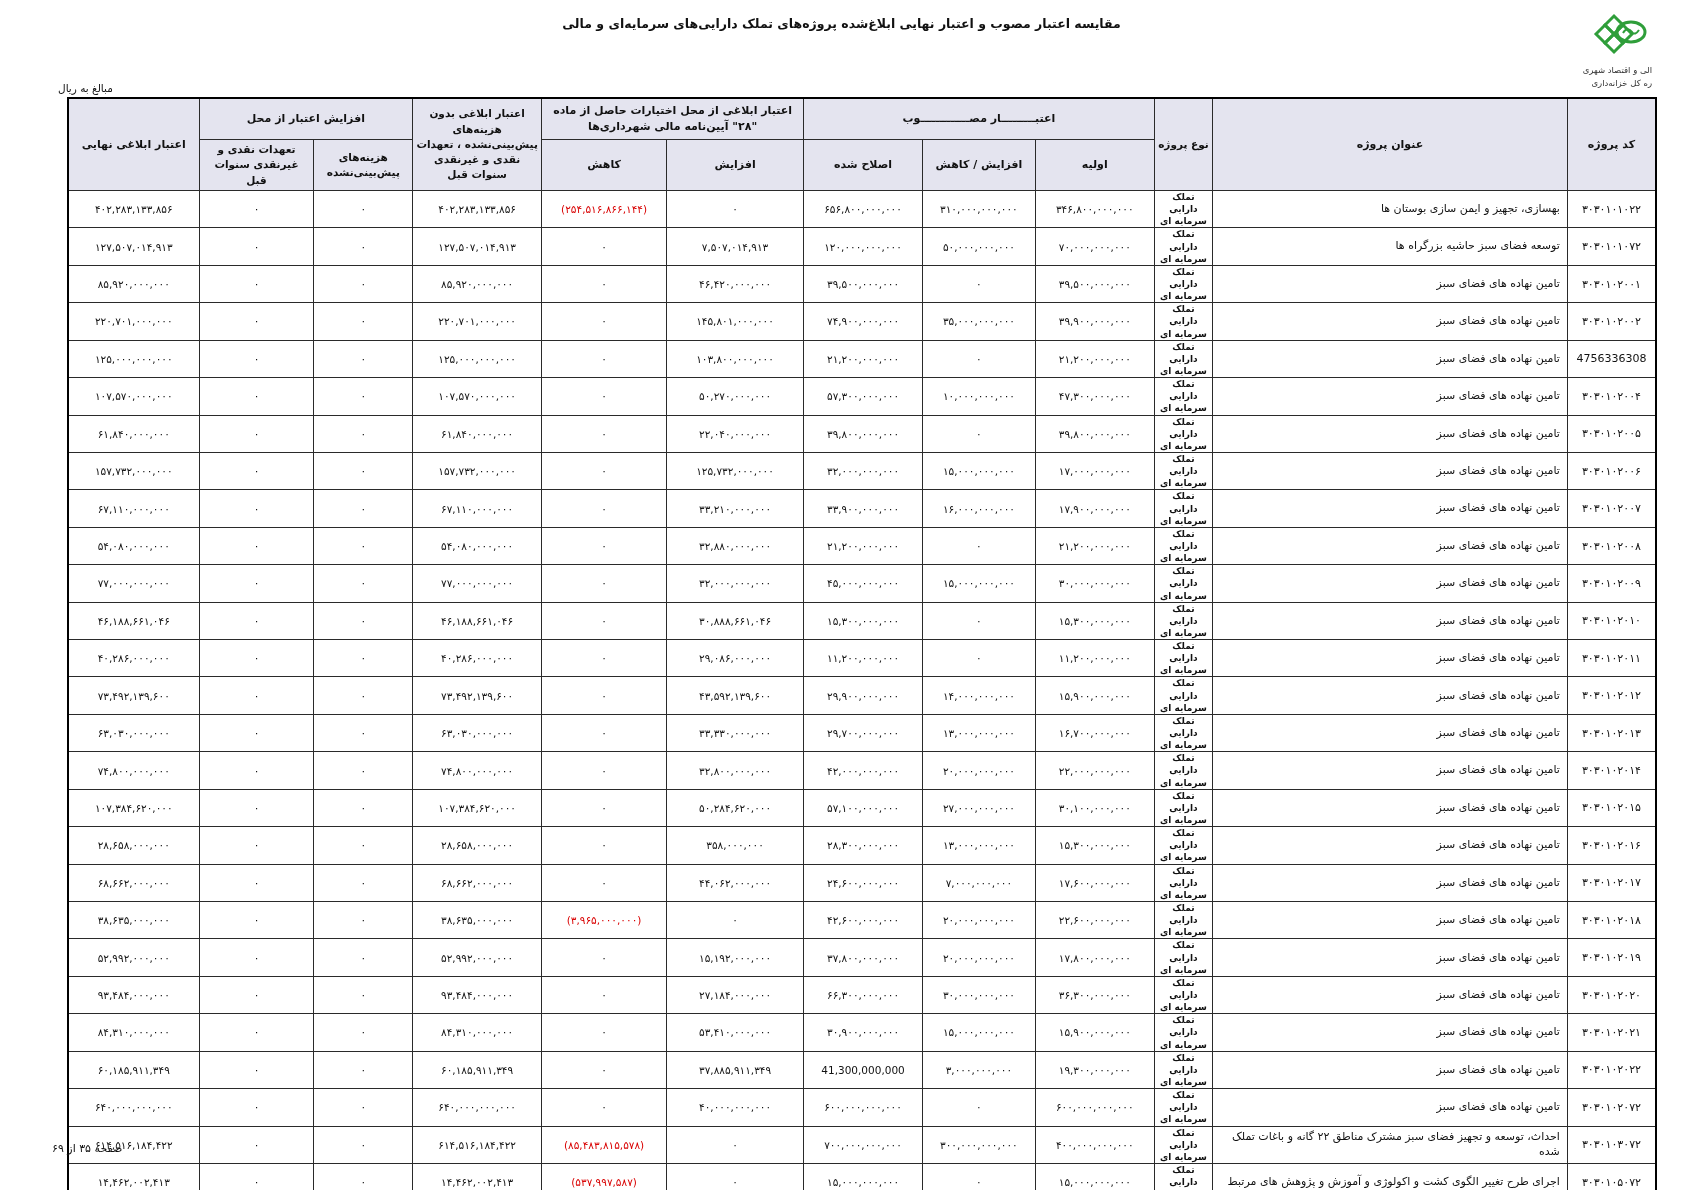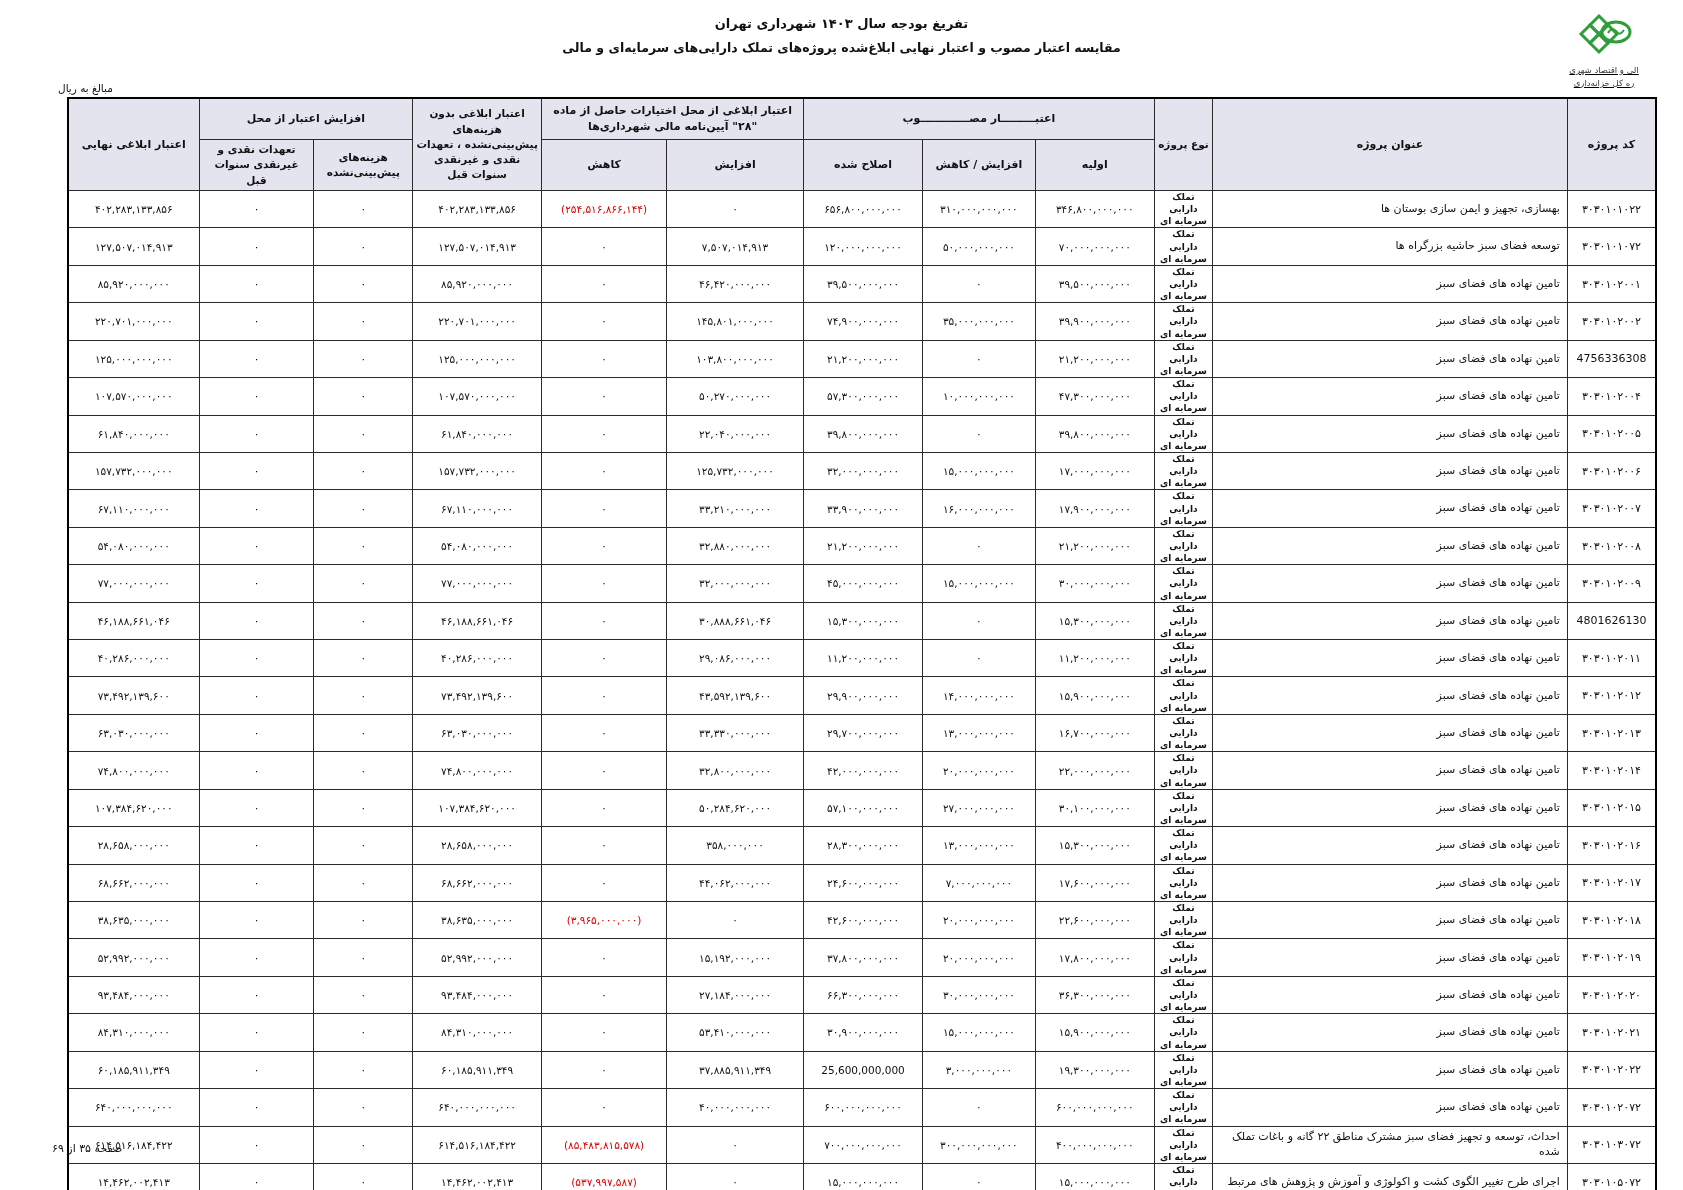--- a/index.html
+++ b/index.html
@@ -17,21 +17,21 @@
     direction:rtl;
     overflow:hidden;
     margin:0 auto;
   }
   
   .titles{position:absolute;top:16px;right:0;left:0;text-align:center;color:#111;font-weight:bold;}
   .title-l1{font-size:13px;margin-bottom:9px;}
   .title-l2{font-size:12.5px;margin-bottom:9px;}
   .title-l3{font-size:12.5px;}
   
-  .logo-wrap{position:absolute;top:8px;left:1556px;width:96px;text-align:center;text-decoration:underline;}
+  .logo-wrap{position:absolute;top:8px;left:1556px;width:96px;text-align:right;}
   .logo-cap{font-size:8.5px;color:#333;line-height:1.5;white-space:nowrap;}
   
   .amounts-note{position:absolute;top:82px;left:58px;font-size:10.5px;color:#111;direction:rtl;}
   
   .footer{position:absolute;top:1142px;left:52px;font-size:11px;color:#111;text-align:center;}
   
   table.budget{
     position:absolute;top:97px;right:26px;
     width:1590px;
     border-collapse:collapse;
@@ -76,21 +76,20 @@
         <path d="M28 26 L37 17 L46 26 L37 35 Z"></path>
         <ellipse cx="45" cy="24" rx="14" ry="10"></ellipse>
       </g>
       <path d="M37 25 q4 -7 9 -1 q3 4 7 -2" fill="none" stroke="#2f9e3a" stroke-width="2"></path>
     </svg>
     <div class="logo-cap">الی و اقتصاد شهری</div>
     <div class="logo-cap">ره کل خزانه‌داری</div>
   </div>
 
   <div class="titles">
-    <div class="title-l1">تفریغ بودجه سال ۱۴۰۳ شهرداری تهران</div>
     <div class="title-l2">مقایسه اعتبار مصوب و اعتبار نهایی ابلاغ‌شده پروژه‌های تملک دارایی‌های سرمایه‌ای و مالی</div>
   </div>
 
   <div class="amounts-note">مبالغ به ریال</div>
 
   <table class="budget">
     <colgroup>
       <col style="width:88px">
         <col style="width:352px">
         <col style="width:58px">
@@ -307,21 +306,21 @@
     <td>۱۵,۰۰۰,۰۰۰,۰۰۰</td>
     <td>۴۵,۰۰۰,۰۰۰,۰۰۰</td>
     <td>۳۲,۰۰۰,۰۰۰,۰۰۰</td>
     <td>۰</td>
     <td>۷۷,۰۰۰,۰۰۰,۰۰۰</td>
     <td>۰</td>
     <td>۰</td>
     <td>۷۷,۰۰۰,۰۰۰,۰۰۰</td>
   </tr>
         <tr>
-    <td class="code-cell">4801626130</td>
+    <td class="code-cell">۳۰۳۰۱۰۲۰۱۰</td>
     <td class="title-cell">تامین نهاده های فضای سبز</td>
     <td class="type-cell">
       <div>تملک دارایی</div>
       <div>سرمایه ای</div>
     </td>
     <td>۱۵,۳۰۰,۰۰۰,۰۰۰</td>
     <td>۰</td>
     <td>۱۵,۳۰۰,۰۰۰,۰۰۰</td>
     <td>۳۰,۸۸۸,۶۶۱,۰۴۶</td>
     <td>۰</td>
@@ -519,21 +518,21 @@
   </tr>
         <tr>
     <td class="code-cell">۳۰۳۰۱۰۲۰۲۲</td>
     <td class="title-cell">تامین نهاده های فضای سبز</td>
     <td class="type-cell">
       <div>تملک دارایی</div>
       <div>سرمایه ای</div>
     </td>
     <td>۱۹,۳۰۰,۰۰۰,۰۰۰</td>
     <td>۳,۰۰۰,۰۰۰,۰۰۰</td>
-    <td>25,600,000,000</td>
+    <td>41,300,000,000</td>
     <td>۳۷,۸۸۵,۹۱۱,۳۴۹</td>
     <td>۰</td>
     <td>۶۰,۱۸۵,۹۱۱,۳۴۹</td>
     <td>۰</td>
     <td>۰</td>
     <td>۶۰,۱۸۵,۹۱۱,۳۴۹</td>
   </tr>
         <tr>
     <td class="code-cell">۳۰۳۰۱۰۲۰۷۲</td>
     <td class="title-cell">تامین نهاده های فضای سبز</td>

